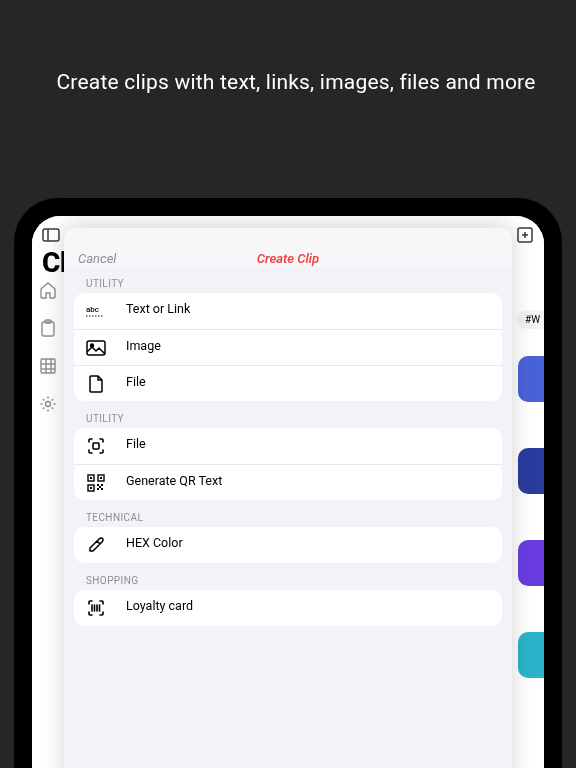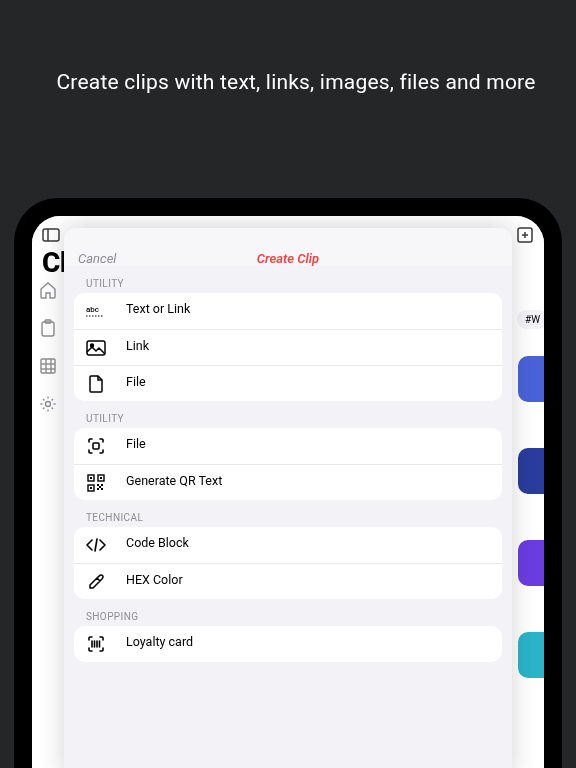--- a/index.html
+++ b/index.html
@@ -264,21 +264,21 @@
             <span class="lbl">Text or Link</span>
           </div>
           <div class="row">
             <span class="ic">
               <svg width="20" height="16" viewBox="0 0 20 16" fill="none" stroke="#000" stroke-width="1.5">
                   <rect x="1" y="1" width="18" height="14" rx="2"></rect>
                   <circle cx="6" cy="5.5" r="1.5" fill="#000"></circle>
                   <path d="M1 12l5-5 4 4 3-3 6 6" stroke-linejoin="round"></path>
                 </svg>
             </span>
-            <span class="lbl">Link</span>
+            <span class="lbl">Image</span>
           </div>
           <div class="row">
             <span class="ic">
               <svg width="16" height="18" viewBox="0 0 16 18" fill="none" stroke="#000" stroke-width="1.5">
                   <path d="M3 1h7l4 4v11a1 1 0 0 1-1 1H3a1 1 0 0 1-1-1V2a1 1 0 0 1 1-1z"></path>
                   <path d="M10 1v4h4"></path>
                 </svg>
             </span>
             <span class="lbl">File</span>
           </div>
@@ -312,28 +312,20 @@
                 </svg>
             </span>
             <span class="lbl">Generate QR Text</span>
           </div>
         </div>
 
         <div class="section-h">TECHNICAL</div>
         <div class="group">
           <div class="row">
             <span class="ic">
-              <svg width="20" height="14" viewBox="0 0 20 14" fill="none" stroke="#000" stroke-width="1.6" stroke-linecap="round" stroke-linejoin="round">
-                  <path d="M6 2L1 7l5 5M14 2l5 5-5 5M11 1L9 13"></path>
-                </svg>
-            </span>
-            <span class="lbl">Code Block</span>
-          </div>
-          <div class="row">
-            <span class="ic">
               <svg width="18" height="18" viewBox="0 0 18 18" fill="none" stroke="#000" stroke-width="1.5" stroke-linecap="round" stroke-linejoin="round">
                   <path d="M14 2a2 2 0 0 1 2 2c0 .5-.2 1-.6 1.4L13 8l-3-3 2.6-2.4c.4-.4.9-.6 1.4-.6zM10 5L3 12v3h3l7-7"></path>
                 </svg>
             </span>
             <span class="lbl">HEX Color</span>
           </div>
         </div>
 
         <div class="section-h">SHOPPING</div>
         <div class="group">

